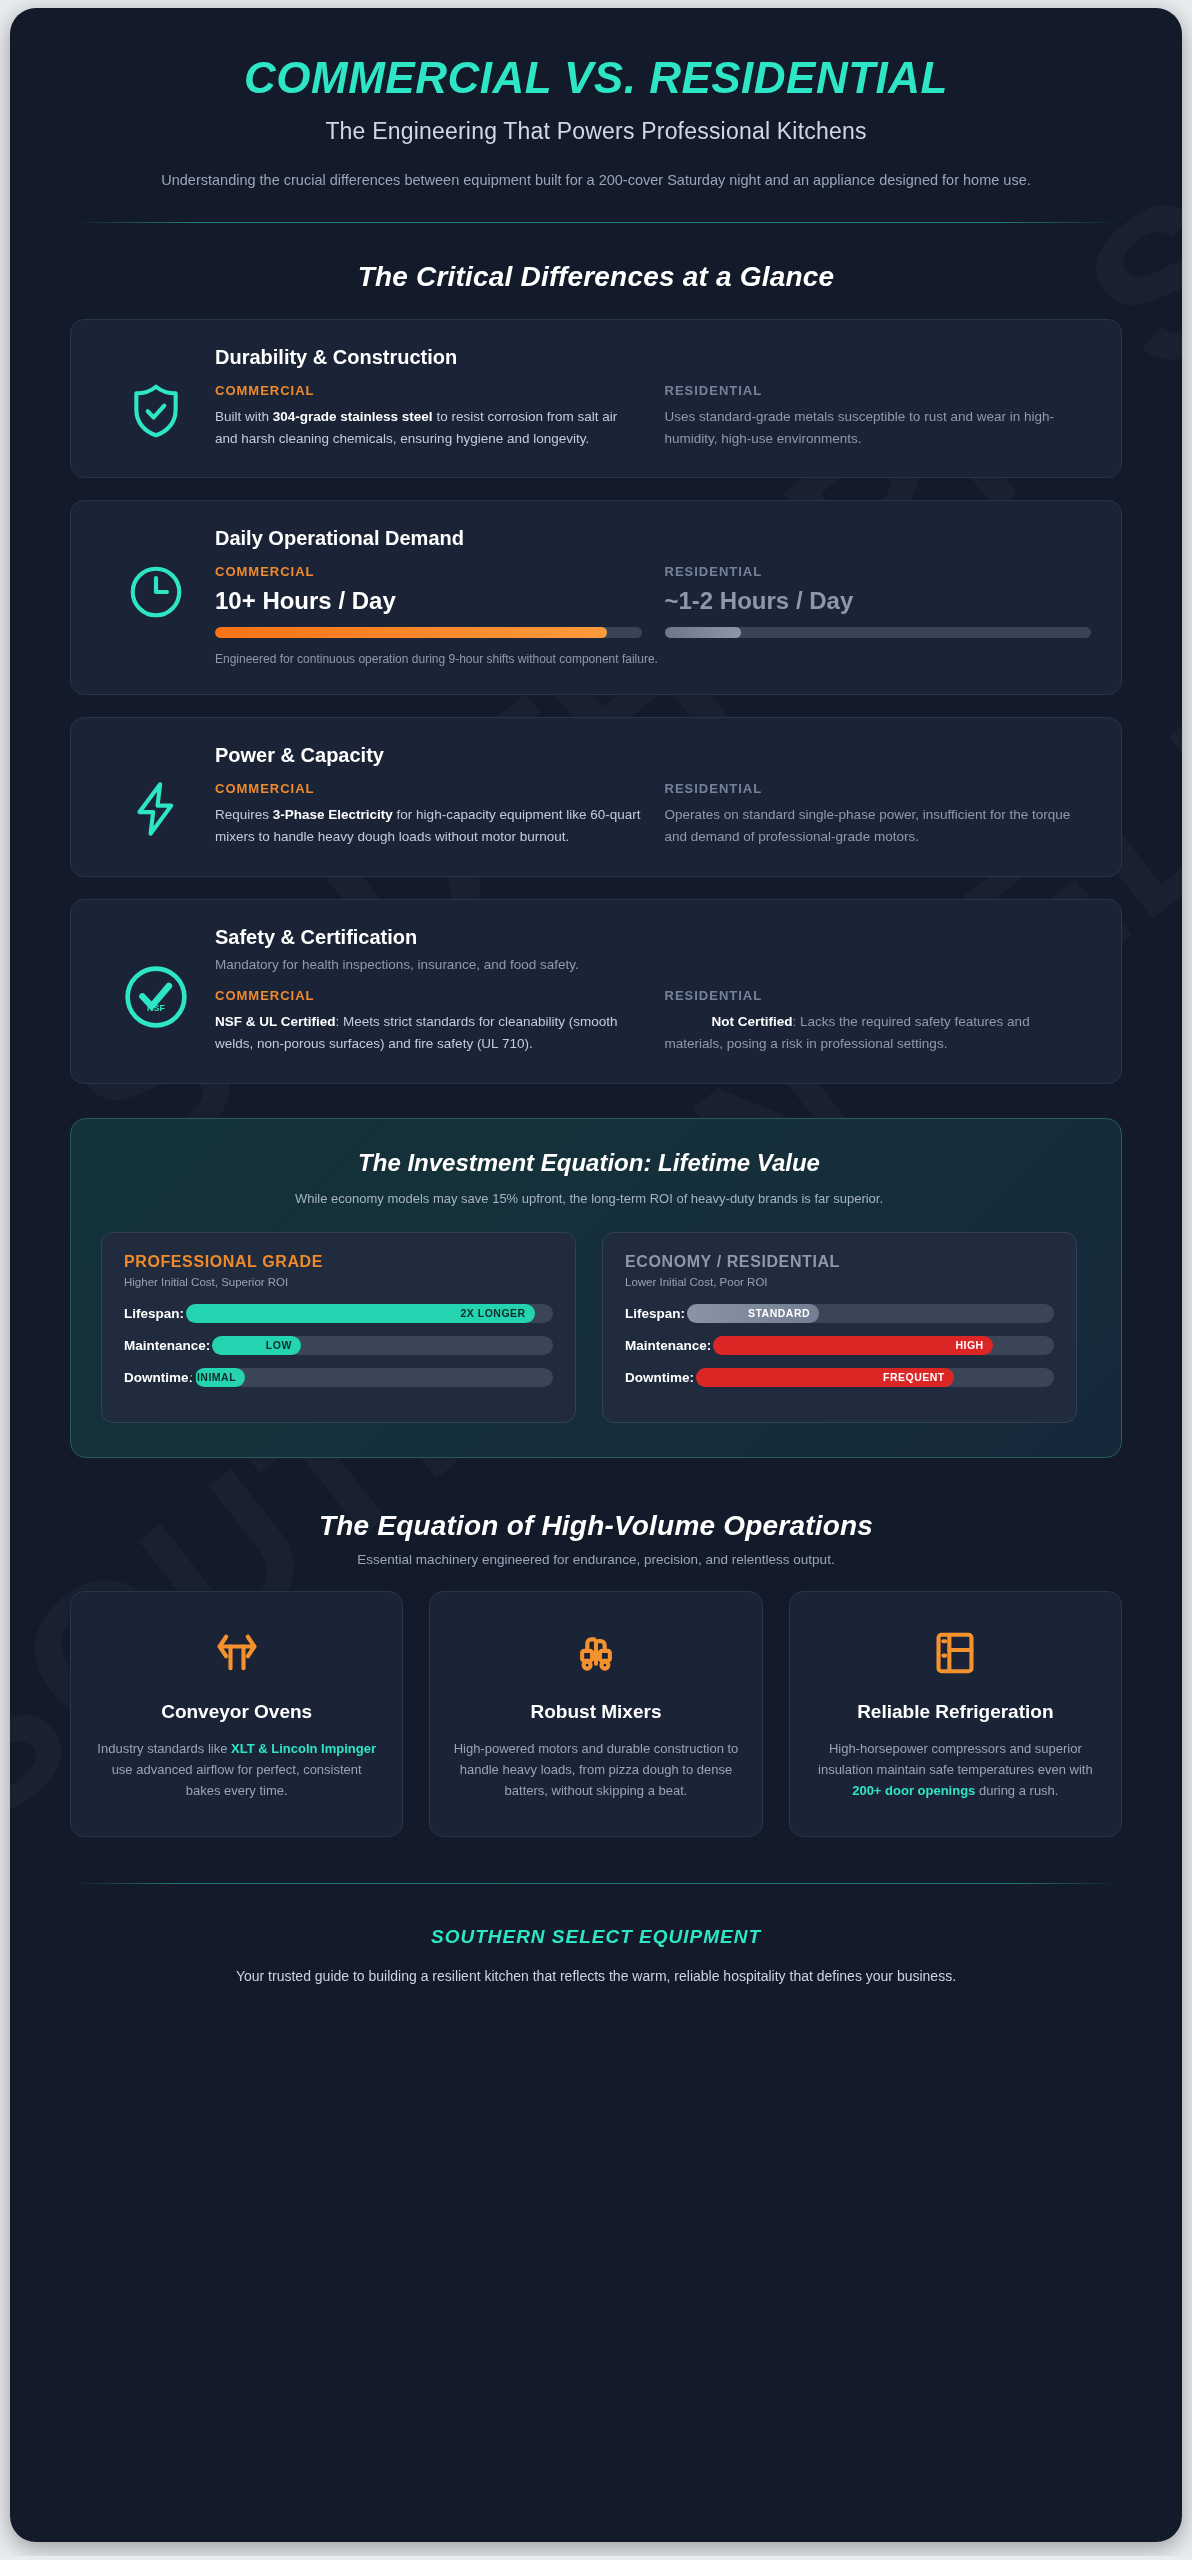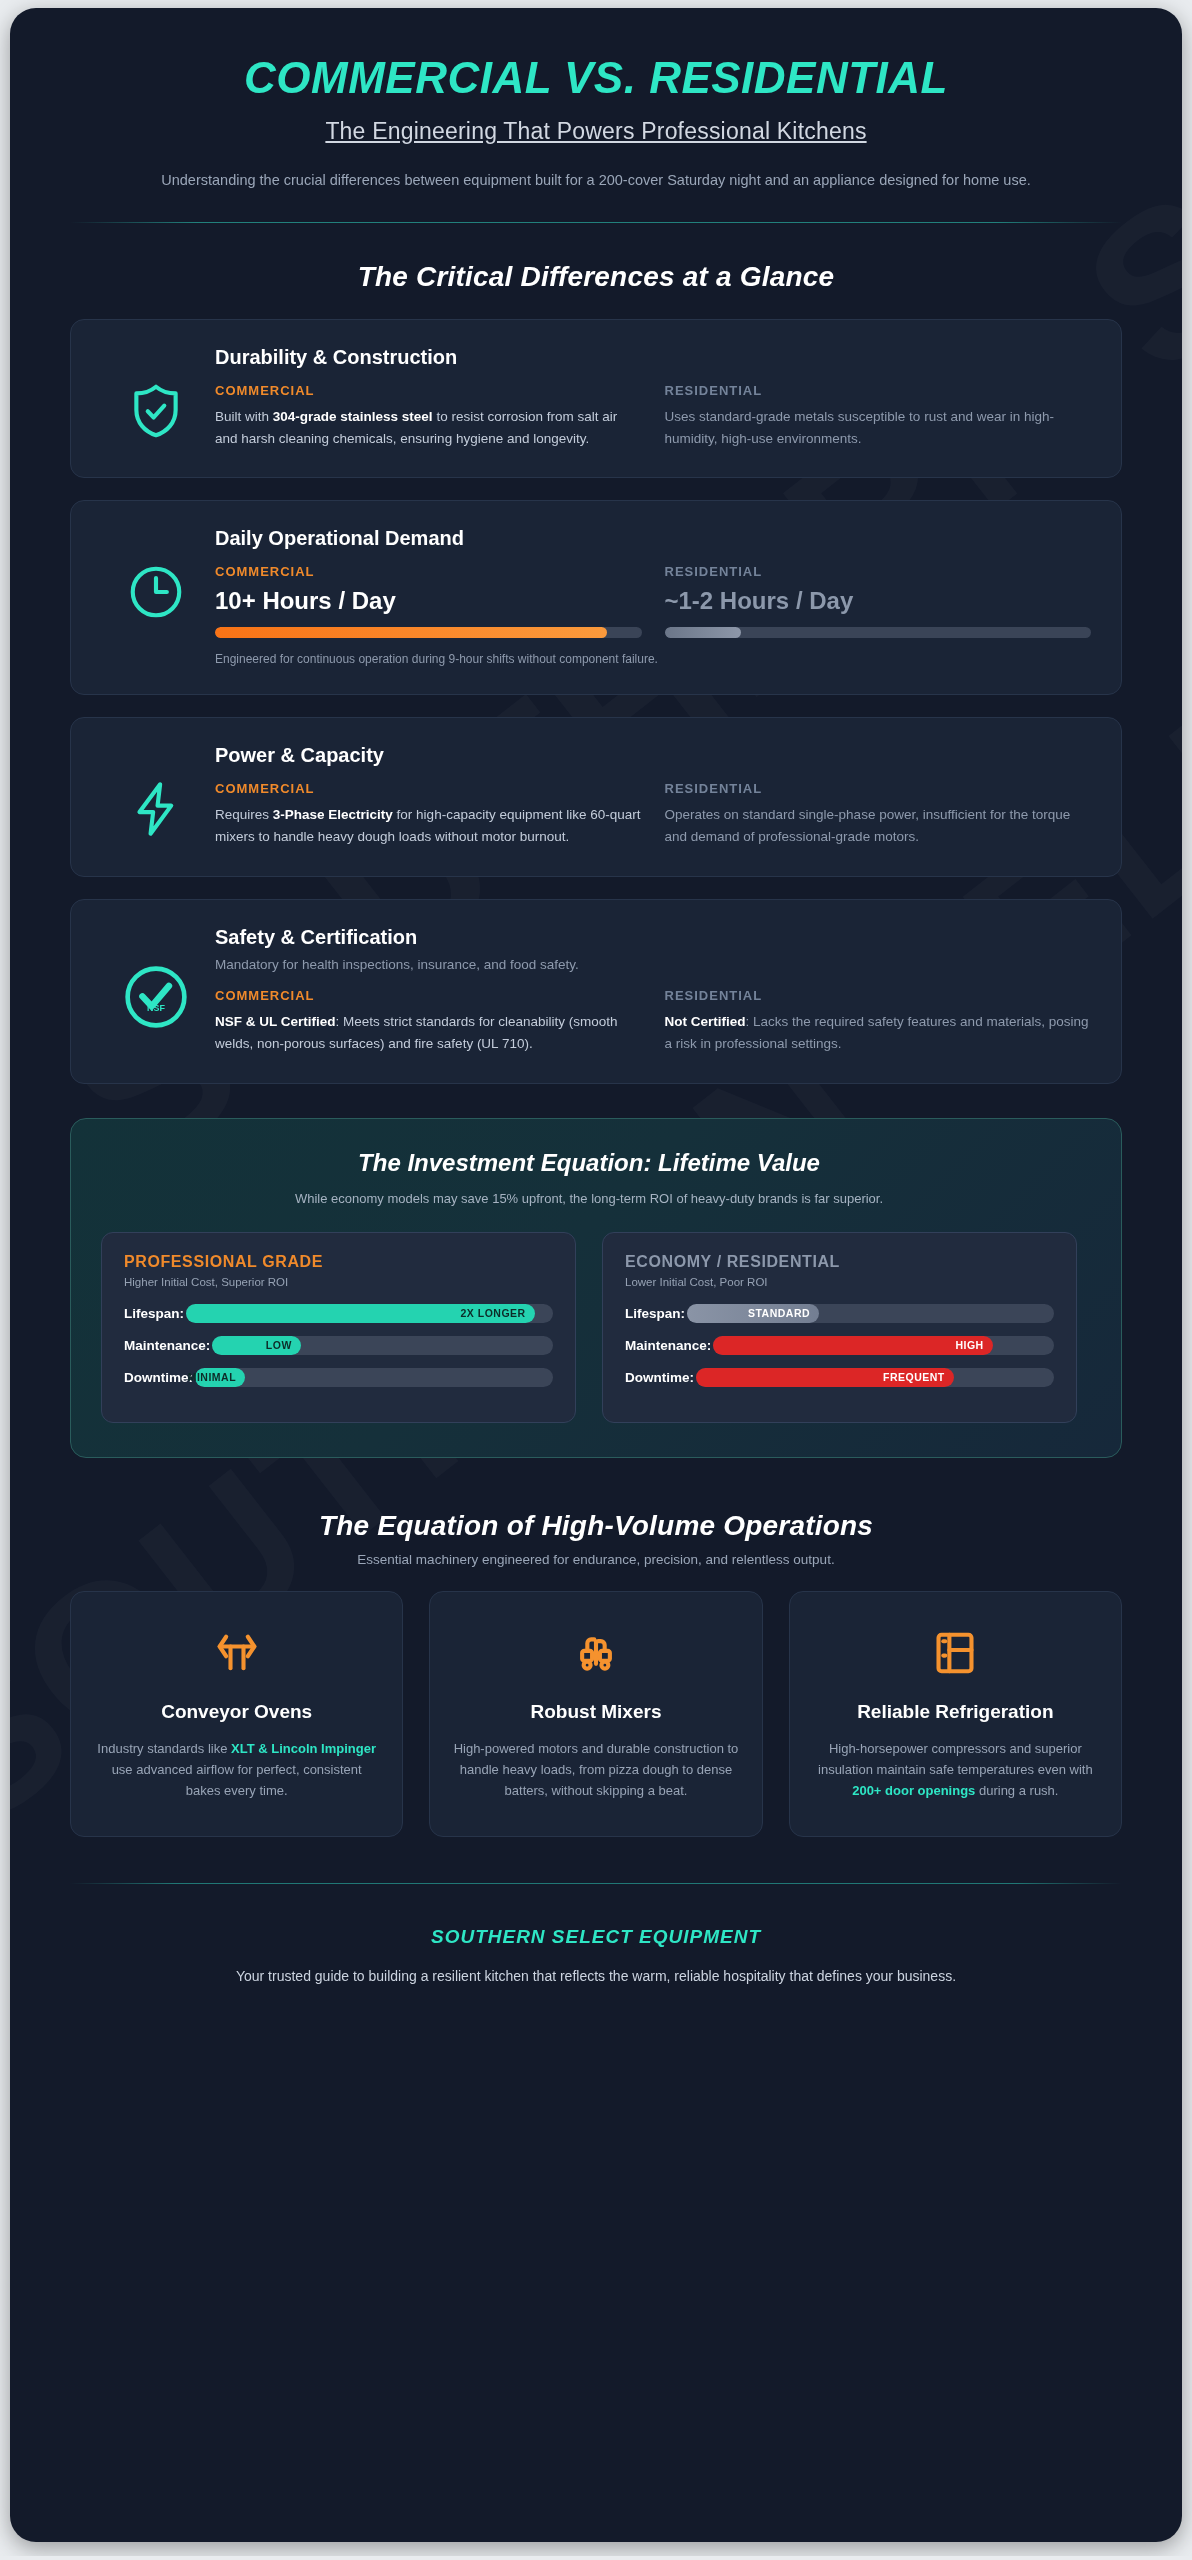--- a/index.html
+++ b/index.html
@@ -49,21 +49,20 @@
     letter-spacing: .5px;
     color: #2ee6c5;
     line-height: 1.08;
   }
   .hero h2 {
     margin-top: 16px;
     font-size: 23px;
     font-weight: 400;
     color: #d2d8e2;
     letter-spacing: .2px;
-    text-decoration: underline;
   }
   .hero p {
     margin: 24px auto 0 auto;
     max-width: 880px;
     font-size: 14.5px;
     line-height: 1.6;
     color: #9aa6b8;
   }
   .rule {
     margin: 30px 0 0 0;
@@ -130,21 +129,21 @@
   .lbl-res {
     font-size: 13px;
     font-weight: 700;
     letter-spacing: 1px;
     color: #74839a;
     margin-bottom: 8px;
   }
   .txt-com { font-size: 13.5px; line-height: 1.62; color: #c3ccda; }
   .txt-res { font-size: 13.5px; line-height: 1.62; color: #8e9aad; }
   .txt-com b { color: #ffffff; font-weight: 700; }
-  .txt-res b { color: #ffffff; font-weight: 700; }
+  .txt-res b { color: #ffffff; font-weight: 700; margin-left: 47px; }
 
   .big-com {
     font-size: 24px; font-weight: 800; color: #ffffff; margin-bottom: 12px;
   }
   .big-res {
     font-size: 24px; font-weight: 800; color: #8c98ab; margin-bottom: 12px;
   }
 
   .meter { height: 11px; border-radius: 6px; background: #3a4457; overflow: hidden; }
   .meter > i { display: block; height: 100%; border-radius: 6px; }

